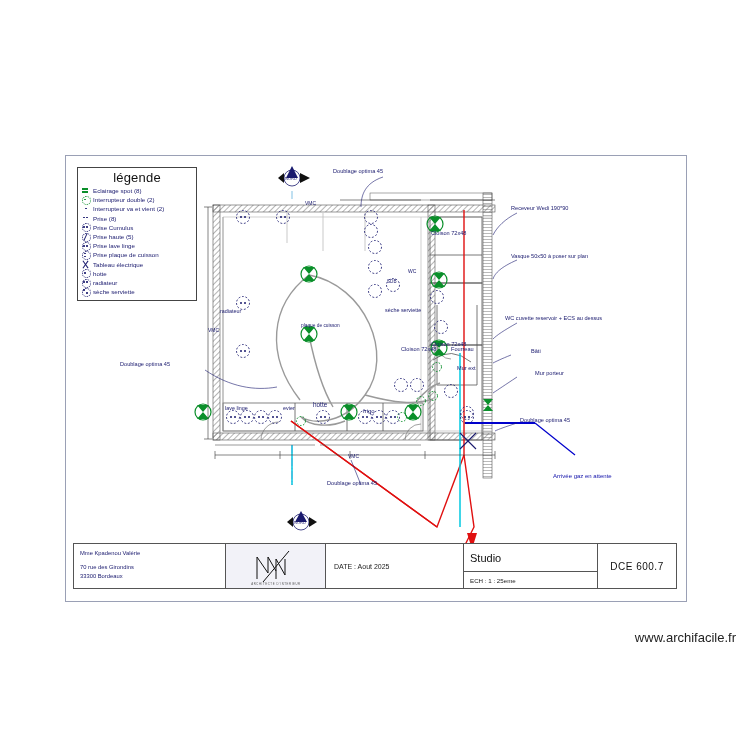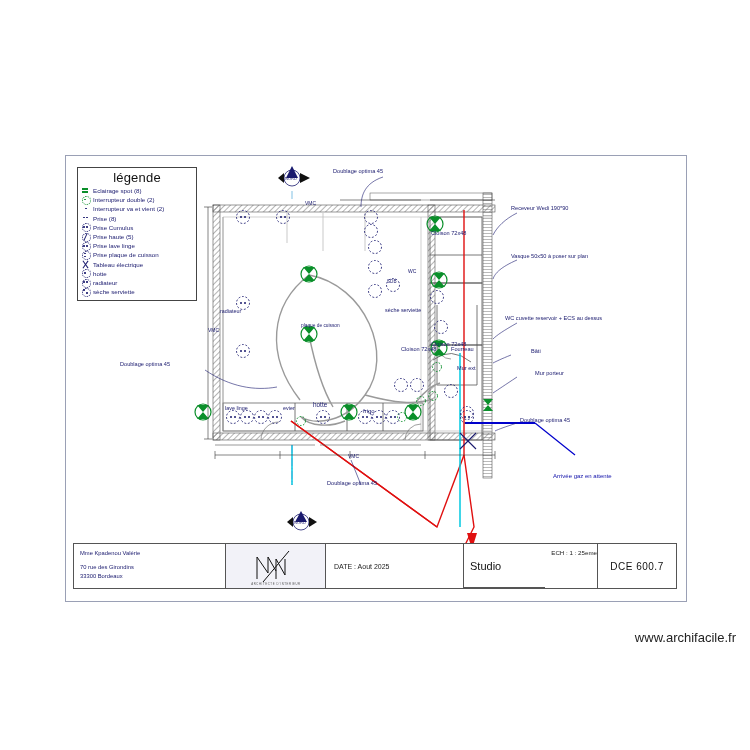--- a/index.html
+++ b/index.html
@@ -56,21 +56,21 @@
       border:1px solid #555;box-sizing:border-box;display:flex;background:#fff;}
   #tb .cell{border-right:1px solid #555;box-sizing:border-box;
       position:relative;}
   #tb .cell:last-child{border-right:0;}
   #tb-client{width:152px;padding:5px 6px;font-size:5.8px;line-height:9px;
       color:#1a1a6e;}
   #tb-logo{width:100px;background:#f2f2f8;display:flex;align-items:center;
       justify-content:center;}
   #tb-date{width:138px;display:flex;align-items:center;padding-left:8px;
       font-size:7px;color:#222;}
-  #tb-proj{width:134px;display:flex;flex-direction:row;}
+  #tb-proj{width:134px;display:flex;flex-direction:column;}
   #tb-proj .top{flex:1;display:flex;align-items:center;padding-left:6px;
       font-size:11px;color:#111;border-bottom:1px solid #555;}
   #tb-proj .bot{height:16px;display:flex;align-items:center;padding-left:6px;
       font-size:6.2px;color:#222;}
   #tb-ref{flex:1;display:flex;align-items:center;justify-content:center;
       font-size:10px;color:#111;letter-spacing:.5px;}
   #logo-mark{width:54px;height:34px;position:relative;}
   #logo-sub{position:absolute;bottom:2px;left:0;width:100px;text-align:center;
       font-size:2.8px;color:#555;letter-spacing:.6px;}
 

